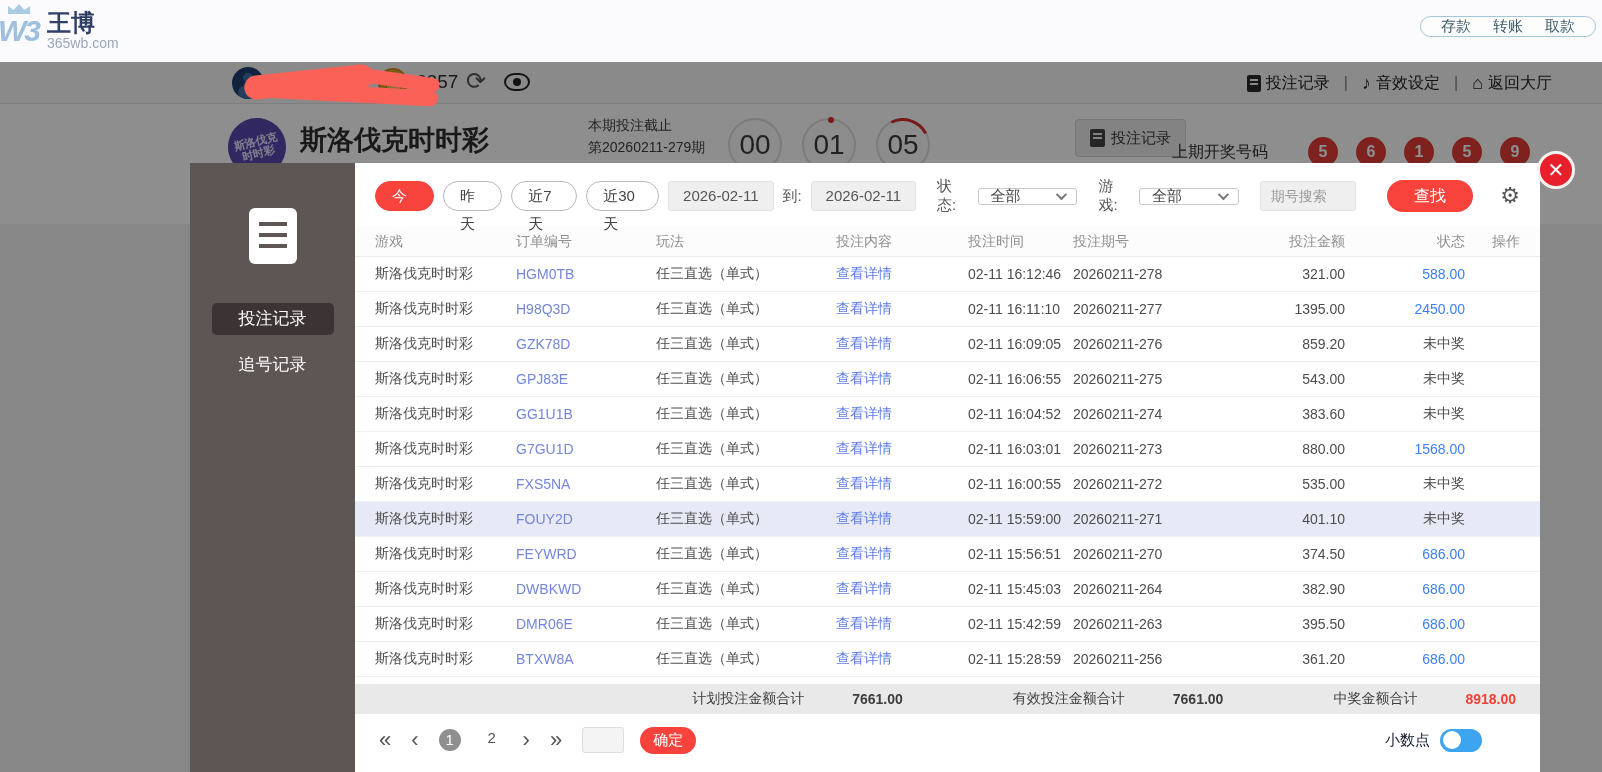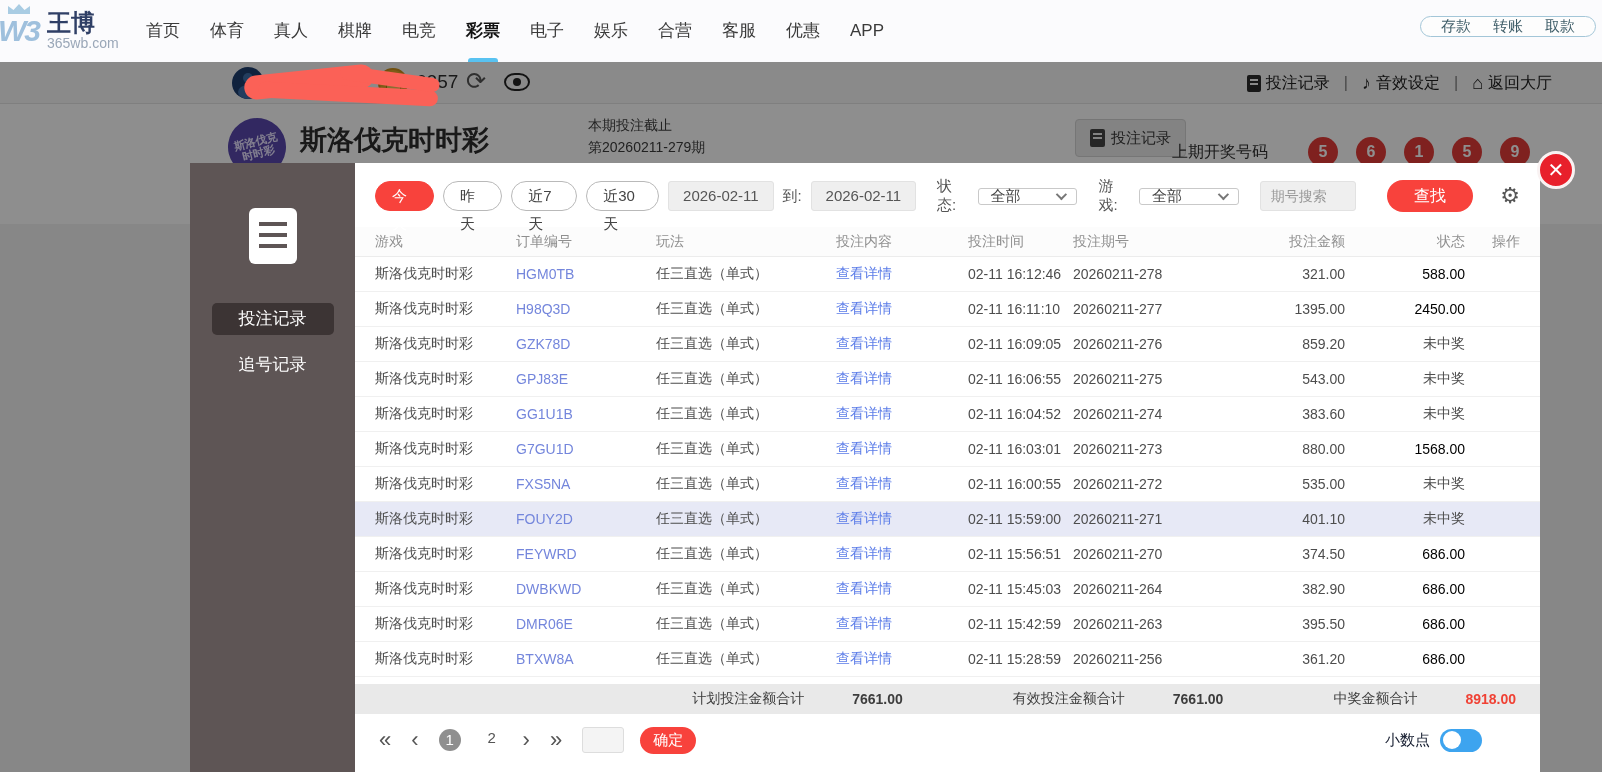--- a/index.html
+++ b/index.html
@@ -88,21 +88,21 @@
   .gear { margin-left:18px; font-size:22px; color:#555; cursor:pointer; }
 
   
   .tgrid { display:grid; grid-template-columns:141px 140px 180px 132px 105px 152px 120px 120px 1fr; align-items:center; padding:0 20px; }
   .thead { height:30px; margin-top:12px; background:#fff; color:#8f8f8f; font-size:14px; border-bottom:1px solid #ececec; background:#fcfcfc; }
   .trow { height:35px; font-size:14px; color:#4d4d4d; border-bottom:1px solid #f0f0f0; }
   .trow.hl { background:#e7e9f6; }
   .c-order { color:#7486dc; cursor:pointer; }
   .c-detail { color:#5b7ce8; cursor:pointer; }
   .c-right { text-align:right; }
-  .st-win { color:#000000;text-align:right; }
+  .st-win { color:#3b82f6;text-align:right; }
   .st-lose { color:#4d4d4d; }
   .h-right { text-align:right; }
 
   
   .summary { display:flex; align-items:center; justify-content:flex-end; height:30px; margin-top:7px; background:#e9e9e9; font-size:14px; color:#3d3d3d; padding-right:24px; }
   .summary .lbl { margin-right:48px; }
   .summary .val { margin-right:110px;font-weight:bold; }
   .summary .val.last { margin-right:0; color:#f04134; font-weight:bold; }
 
   
@@ -120,34 +120,20 @@
 <body>
 
 <div class="topnav">
   <div class="logo">
     <div class="logo-mark"><span class="logo-crown"></span><span>W3</span></div>
     <div class="logo-text">
       <div class="logo-brand">王博</div>
       <div class="logo-domain">365wb.com</div>
     </div>
   </div>
-  <div class="nav-items" id="nav-items">
-      <span class="nav-item">首页</span>
-      <span class="nav-item">体育</span>
-      <span class="nav-item">真人</span>
-      <span class="nav-item">棋牌</span>
-      <span class="nav-item">电竞</span>
-      <span class="nav-item active">彩票</span>
-      <span class="nav-item">电子</span>
-      <span class="nav-item">娱乐</span>
-      <span class="nav-item">合营</span>
-      <span class="nav-item">客服</span>
-      <span class="nav-item">优惠</span>
-      <span class="nav-item">APP</span>
-    </div>
   <div class="wallet" id="wallet">
       <span>存款</span>
       <span>转账</span>
       <span>取款</span>
     </div>
 </div>
 
 <div class="pagebg">
   <div class="userbar">
     <div class="avatar"></div>
@@ -174,20 +160,25 @@
   </div>
   <div class="gamehead">
     <div class="game-badge">斯洛伐克 时时彩</div>
     <div class="game-title">斯洛伐克时时彩</div>
     <div class="gbtn-red"></div>
     <div class="gbtn-gray"></div>
     <div class="deadline">
       <div>本期投注截止</div>
       <div>第20260211-279期</div>
     </div>
+    <div class="countdown" id="countdown">
+        <div class="cd-circle">00</div>
+        <div class="cd-circle cd-dot">01</div>
+        <div class="cd-circle cd-arc">05</div>
+      </div>
     <div class="rec-btn">
         <span class="rb-doc"></span>
         <span>投注记录</span>
       </div>
     <div class="lastdraw-label">上期开奖号码</div>
     <div class="balls" id="balls">
         <div class="ball">5</div>
         <div class="ball">6</div>
         <div class="ball">1</div>
         <div class="ball">5</div>

